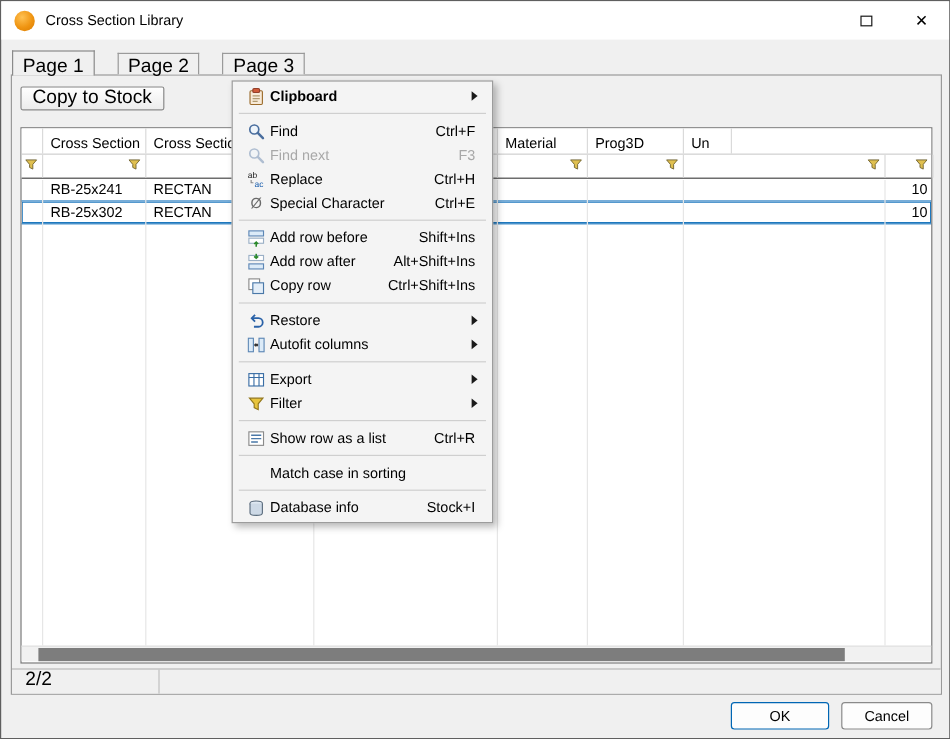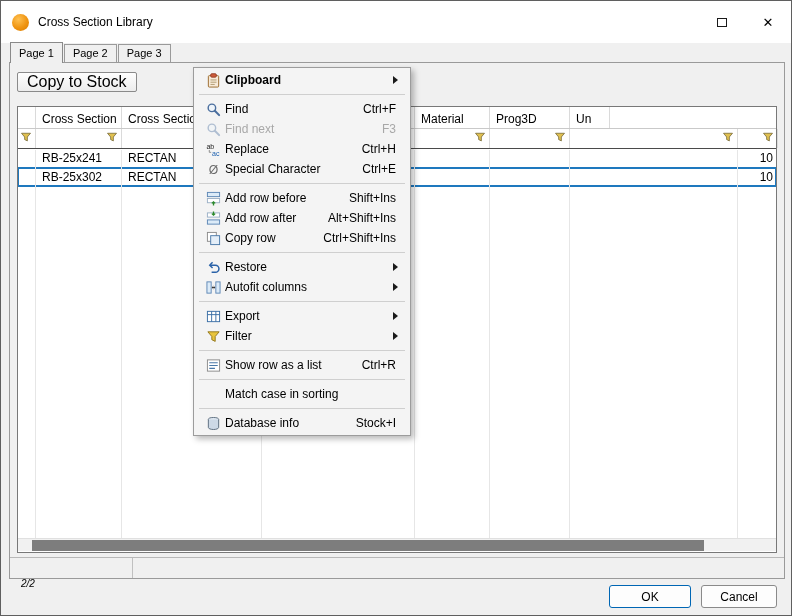--- a/index.html
+++ b/index.html
@@ -2,31 +2,31 @@
 <html><head>
 <meta charset="utf-8">
 <style>
   * { box-sizing: border-box; margin: 0; padding: 0; }
   html, body { width: 792px; height: 616px; }
   body { font-family: "Liberation Sans", sans-serif; font-size: 12px; color: #000; background: #fff; }
 
   .window { position: absolute; top:0; left:0; width: 792px; height: 616px; background: #f0f0f0; border: 1px solid #5f5f5f; overflow: hidden; }
 
   
-  .titlebar { position: absolute; top: 0; left: 0; right: 0; height: 42px; background: #ffffff; display: flex; align-items: center; }
+  .titlebar { position: absolute; top: 0; left: 0; right: 0; height: 32px; background: #ffffff; display: flex; align-items: center; }
   .app-icon { width: 17px; height: 17px; border-radius: 50%; margin-left: 11px; flex: 0 0 auto;
               background: radial-gradient(circle at 38% 32%, #ffc152, #ef9411 55%, #d97b00); }
   .title { margin-left: 9px; font-size: 12px; }
   .win-controls { margin-left: auto; display: flex; height: 100%; }
   .win-btn { width: 46px; height: 100%; display: flex; align-items: center; justify-content: center; font-size: 13px; cursor: default; }
   .max-glyph { width: 10px; height: 9px; border: 1px solid #1a1a1a; display: inline-block; }
 
   
   .tabstrip { position: absolute; top: 41px; left: 9px; height: 20px; display: flex; align-items: flex-end; z-index: 3; }
-  .tab { height: 18px; padding: 2px 8px 0; border: 1px solid #9a9a9a; border-bottom: none; background: #f0f0f0; margin-right: 1px; font-size: 11px; white-space: nowrap; }
+  .tab { height: 18px; padding: 2px 8px 0; border: 1px solid #9a9a9a; border-bottom: none; background: #f0f0f0; margin-right: 19px; font-size: 16px; white-space: nowrap; }
   .tab.active { height: 21px; padding-top: 4px; margin-bottom: -1px; border-color: #8a8a8a; z-index: 4; }
 
   .tabpage { position: absolute; left: 8px; top: 61px; width: 776px; height: 517px; border: 1px solid #9a9a9a; background: #f0f0f0; z-index: 1; }
 
   .copy-stock { position: absolute; left: 16px; top: 71px; height: 20px; padding: 0 9px; border: 1px solid #8a8a8a;
                 background: linear-gradient(#fefefe, #ececec); border-radius: 2px; font-size: 16px; font-family: inherit; z-index: 2; }
 
   
   .grid { position: absolute; left: 16px; top: 105px; width: 760px; height: 447px; background: #fff; border: 1px solid #787878; z-index: 2; }
   .hdr-row { position: absolute; left: 0; top: 0; height: 22px; width: 758px; display: flex; border-bottom: 1px solid #c9c9c9; background: #fff; }
@@ -36,21 +36,21 @@
   .data-row { position: absolute; left: 0; height: 18px; width: 758px; display: flex; }
   .data-row.selected { box-shadow: inset 0 0 0 1px #1e78be; border-top: 1px solid #1e78be; border-bottom: 1px solid #1e78be; height: 20px; }
   .data-cell { padding: 2px 5px 0 6px; font-size: 12px; white-space: nowrap; overflow: hidden; flex: 0 0 auto; }
   .data-cell.num { text-align: right; }
   .vline { position: absolute; width: 1px; background: #e6e6e6; top: 43px; z-index: 0; }
   .hscroll { position: absolute; left: 0; right: 0; bottom: 1px; height: 13px; background: #f1f1f1; border-top: 1px solid #e0e0e0; }
   .hthumb { position: absolute; left: 14px; top: 1px; width: 672px; height: 11px; background: #7d7d7d; }
 
   
   .statusbar { position: absolute; left: 9px; top: 556px; width: 774px; height: 21px; background: #f0f0f0; border-top: 1px solid #b8b8b8; z-index: 2; }
-  .status-count { position: absolute; left: 11px; top: 20px; font-size: 10px; font-style: italic; }
+  .status-count { position: absolute; left: 11px; top: 0; font-size: 16px; }
   .status-divider { position: absolute; left: 122px; top: 0; bottom: 0; width: 1px; background: #c0c0c0; }
 
   
   .menu { position: absolute; left: 192px; top: 66px; width: 218px; background: #f4f4f4; border: 1px solid #9c9c9c;
           box-shadow: 3px 3px 6px rgba(0,0,0,.28); z-index: 10; padding: 2px 4px; }
   .mi { display: flex; align-items: center; height: 20px; padding-left: 3px; }
   .mi .ico { width: 24px; display: flex; justify-content: center; align-items: center; flex: 0 0 auto; }
   .mi .lbl { font-size: 12px; white-space: nowrap; }
   .mi.bold .lbl { font-weight: bold; }
   .mi .sc { margin-left: auto; font-size: 12px; padding-right: 10px; white-space: nowrap; }

